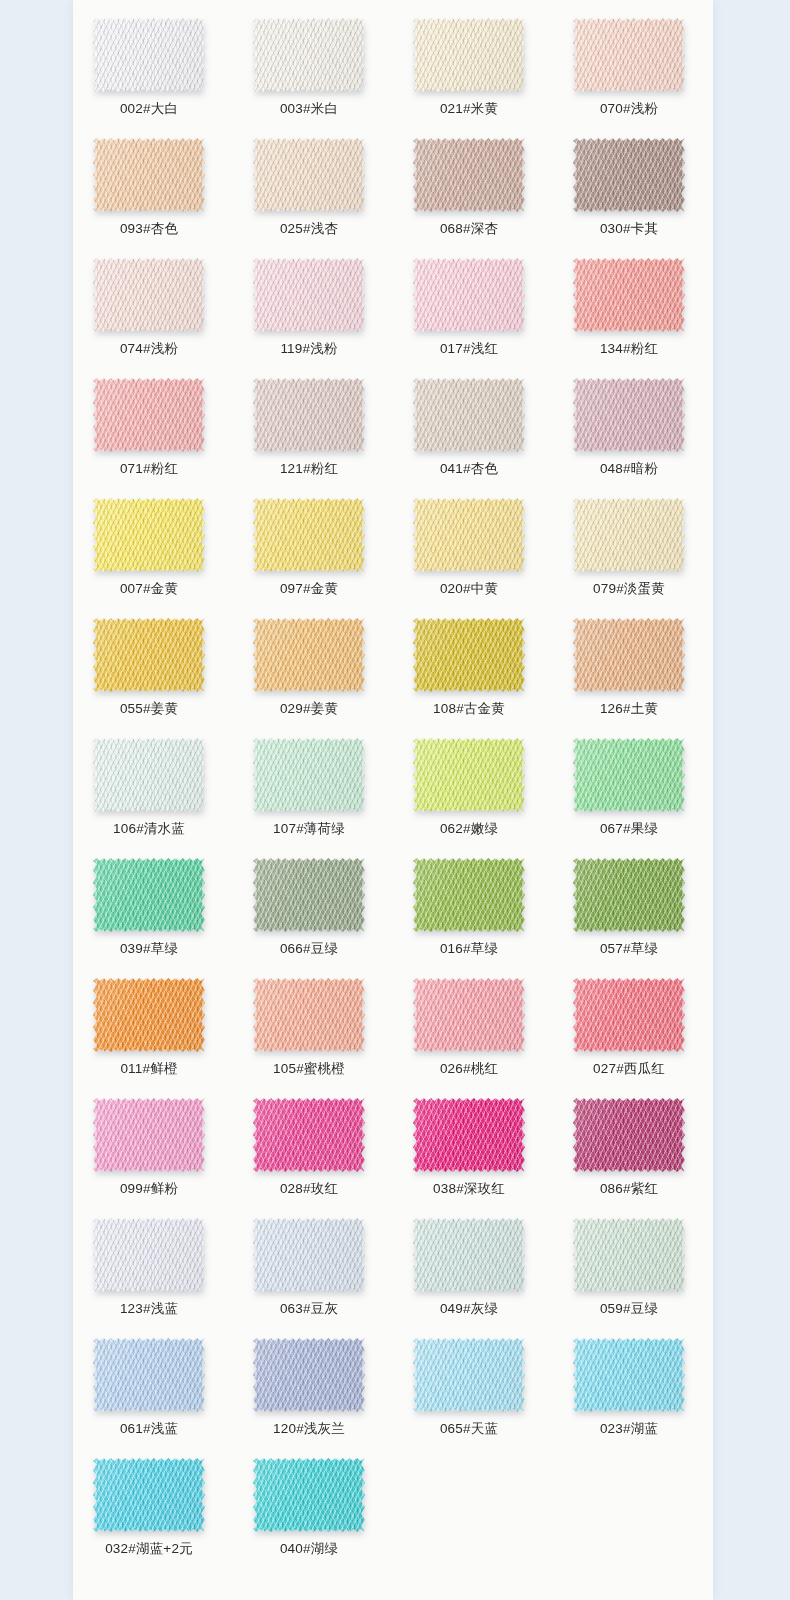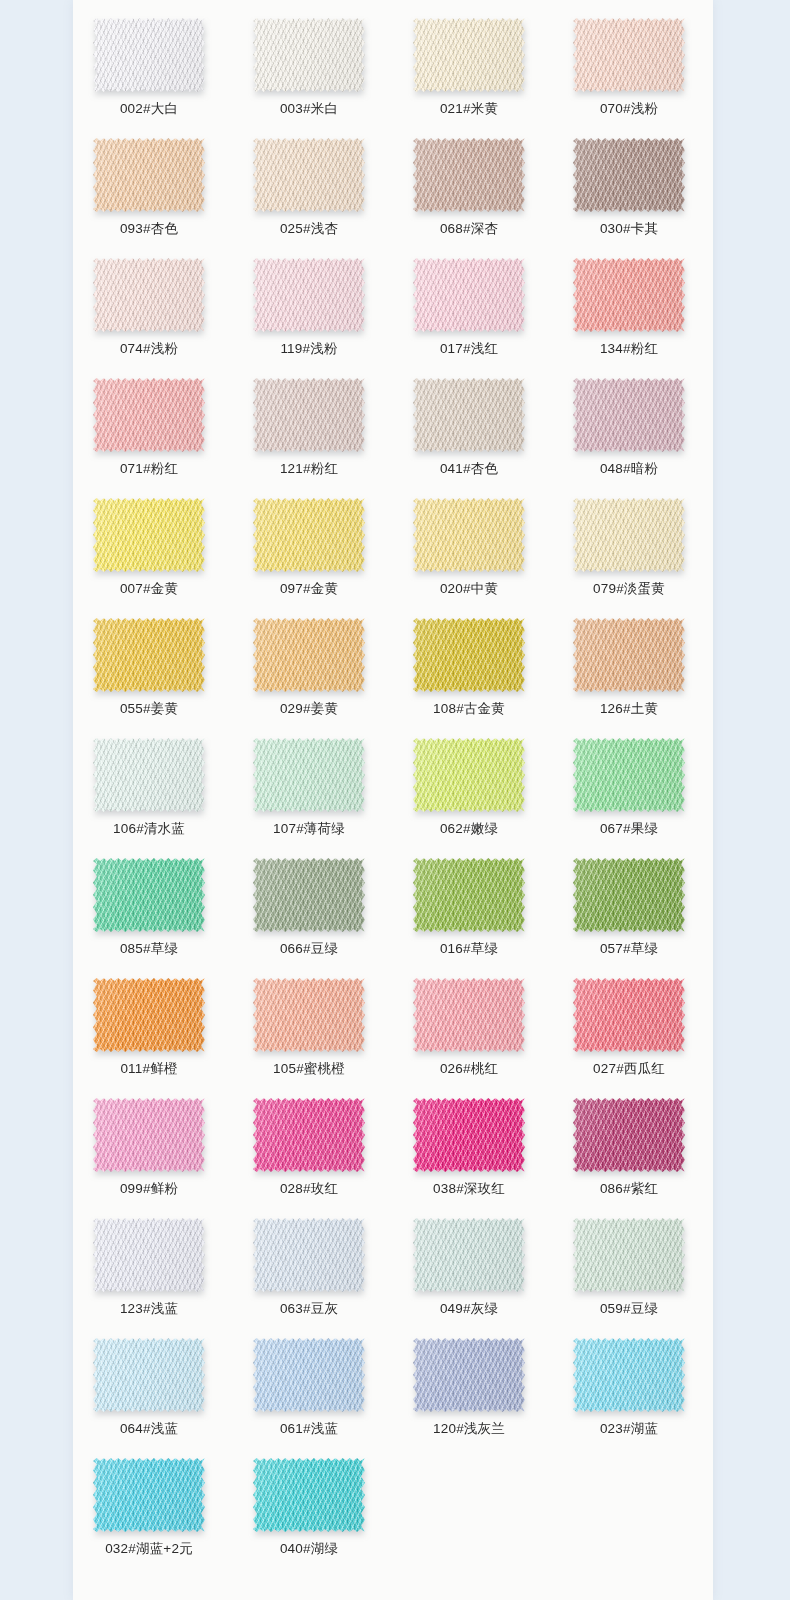--- a/index.html
+++ b/index.html
@@ -302,21 +302,21 @@
       <div class="cell">
         <div class="chip-wrap">
           <div class="chip" style="background-color: rgb(138, 224, 154);"></div>
         </div>
         <div class="label">067#果绿</div>
       </div>
       <div class="cell">
         <div class="chip-wrap">
           <div class="chip" style="background-color: rgb(87, 210, 160);"></div>
         </div>
-        <div class="label">085#草绿</div>
+        <div class="label">039#草绿</div>
       </div>
       <div class="cell">
         <div class="chip-wrap">
           <div class="chip" style="background-color: rgb(150, 169, 138);"></div>
         </div>
         <div class="label">066#豆绿</div>
       </div>
       <div class="cell">
         <div class="chip-wrap">
           <div class="chip" style="background-color: rgb(145, 187, 69);"></div>
@@ -396,35 +396,35 @@
         <div class="label">049#灰绿</div>
       </div>
       <div class="cell">
         <div class="chip-wrap">
           <div class="chip" style="background-color: rgb(207, 227, 212);"></div>
         </div>
         <div class="label">059#豆绿</div>
       </div>
       <div class="cell">
         <div class="chip-wrap">
-          <div class="chip" style="background-color: rgb(198, 233, 247);"></div>
-        </div>
-        <div class="label">064#浅蓝</div>
-      </div>
-      <div class="cell">
-        <div class="chip-wrap">
           <div class="chip" style="background-color: rgb(180, 210, 240);"></div>
         </div>
         <div class="label">061#浅蓝</div>
       </div>
       <div class="cell">
         <div class="chip-wrap">
           <div class="chip" style="background-color: rgb(168, 180, 216);"></div>
         </div>
         <div class="label">120#浅灰兰</div>
+      </div>
+      <div class="cell">
+        <div class="chip-wrap">
+          <div class="chip" style="background-color: rgb(164, 226, 245);"></div>
+        </div>
+        <div class="label">065#天蓝</div>
       </div>
       <div class="cell">
         <div class="chip-wrap">
           <div class="chip" style="background-color: rgb(125, 221, 242);"></div>
         </div>
         <div class="label">023#湖蓝</div>
       </div>
       <div class="cell">
         <div class="chip-wrap">
           <div class="chip" style="background-color: rgb(78, 211, 232);"></div>

